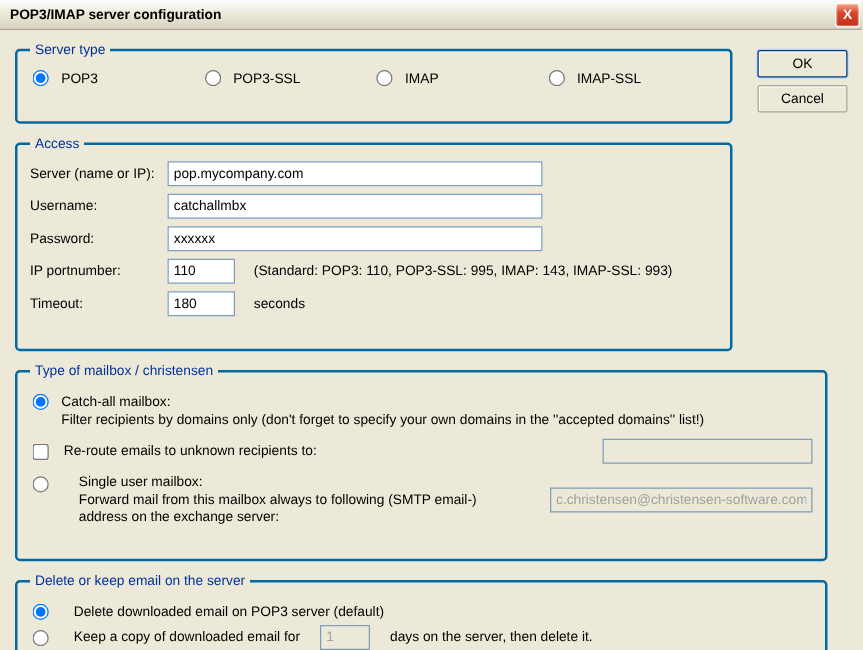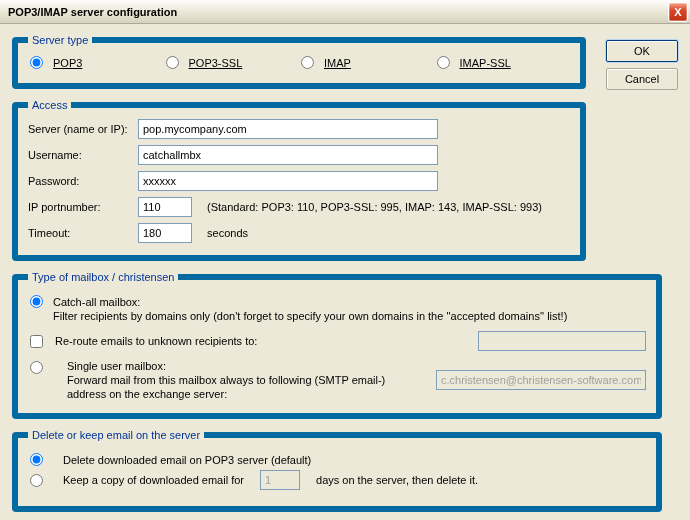--- a/index.html
+++ b/index.html
@@ -54,34 +54,33 @@
     cursor: pointer;
     text-align: center;
     border-radius: 2px;
     box-shadow: inset 1px 1px 0 #fff;
   }
   .btn.default {
     border: 1px solid #003c74;
     box-shadow: 0 0 0 1px #bcd4f6, inset 1px 1px 0 #fff;
   }
   fieldset {
-    border: 6px solid #0369a1;
+    border: 2px solid #0369a1;
     border-radius: 4px;
-    padding: 8px 10px 12px 10px;
+    padding: 8px 10px 26px 10px;
     margin: 0 16px 10px 0;
   }
   legend { padding: 0 4px; color: #0046d5; font-weight: normal; }
   fieldset legend { color: #003399; }
   .server-type-fs { margin-right: 92px; }
   .radio-row {
     display: flex;
     align-items: center;
     gap: 6px;
     padding: 2px 0;
-    text-decoration: underline;
   }
   .server-type-row { display: flex; }
   .server-type-row .radio-row { flex: 1; }
   input[type=radio], input[type=checkbox] { margin: 0 4px 0 2px; }
   label { cursor: pointer; }
   .access-grid { display: grid; grid-template-columns: 110px 1fr; row-gap: 6px; align-items: center; }
   .access-grid .lbl { white-space: nowrap; }
   input[type=text], input[type=password] {
     font: inherit;
     border: 1px solid #7f9db9;

